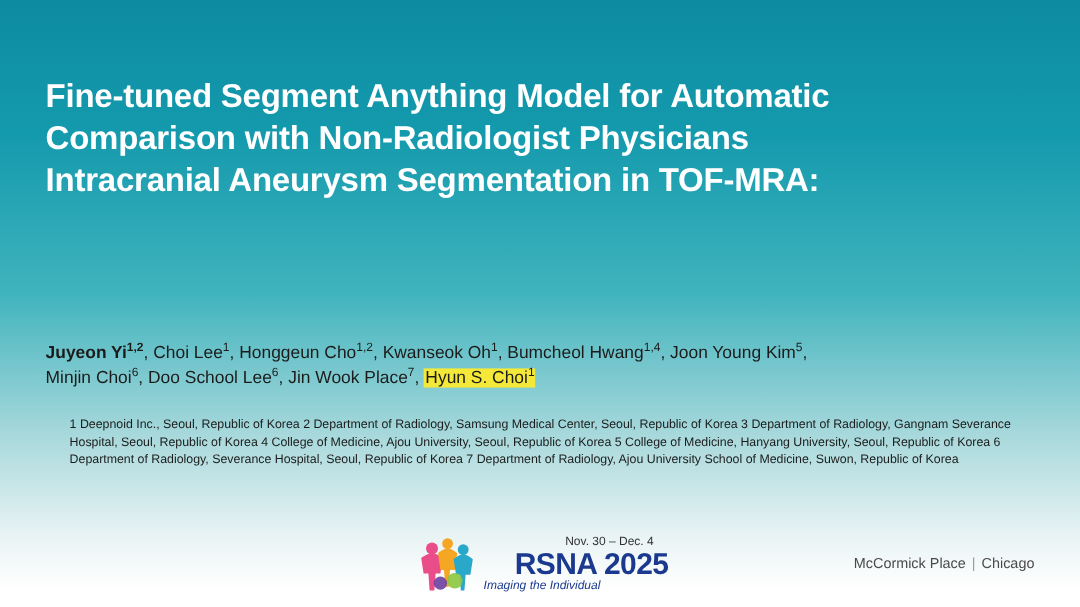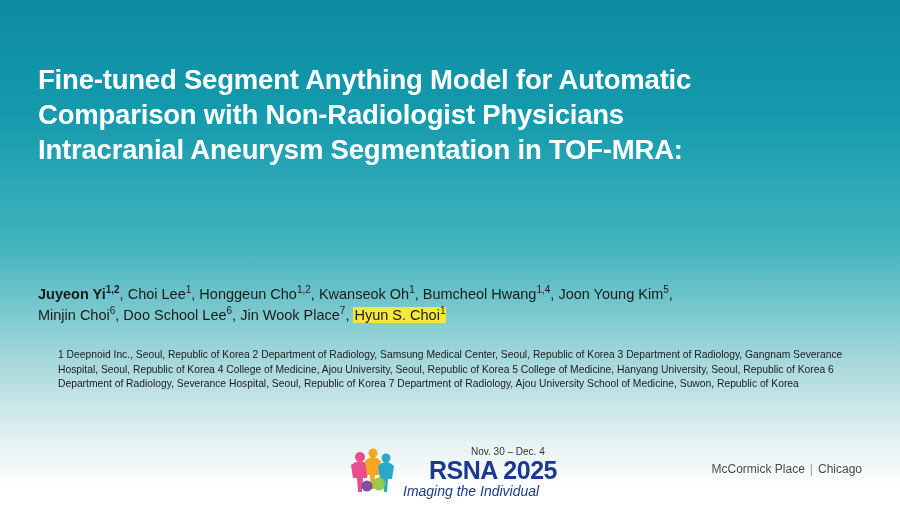--- a/index.html
+++ b/index.html
@@ -126,21 +126,21 @@
     left: 126px;
     top: 4px;
     font-size: 10px;
     color: #333333;
     white-space: nowrap;
   }
   .logo-tag {
     position: absolute;
     left: 58px;
     top: 41px;
-    font-size: 14px;
+    font-size: 10px;
     color: #1b3a8f;
     font-style: italic;
     white-space: nowrap;
   }
 </style>
 </head>
 <body>
 
 <div class="slide">
 

